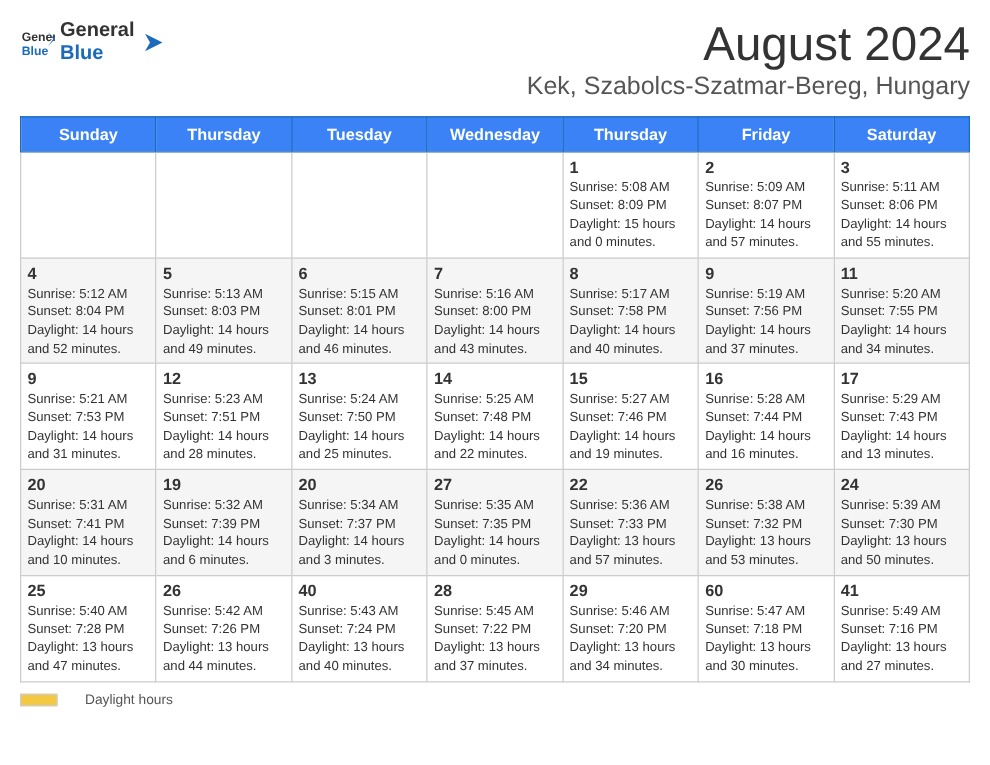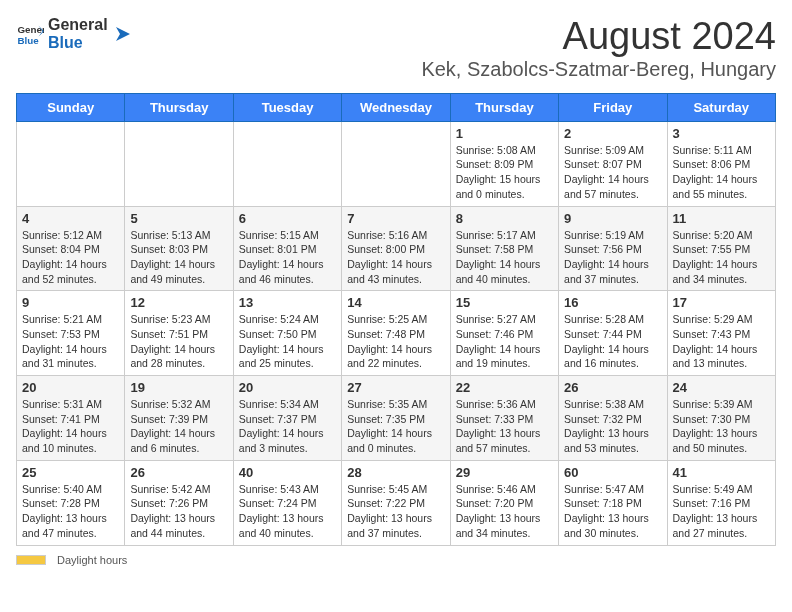--- a/index.html
+++ b/index.html
@@ -76,21 +76,21 @@
     }
     .empty-cell {
       background: #fff !important;
     }
     .footer-note {
       margin-top: 8px;
       font-size: 11px;
       color: #555;
       display: flex;
       align-items: center;
-      gap: 11px;
+      gap: 22px;
     }
     .daylight-bar {
       display: inline-block;
       width: 30px;
       height: 10px;
       background: #f5c842;
       border: 1px solid #ccc;
       vertical-align: middle;
     }
   </style>

